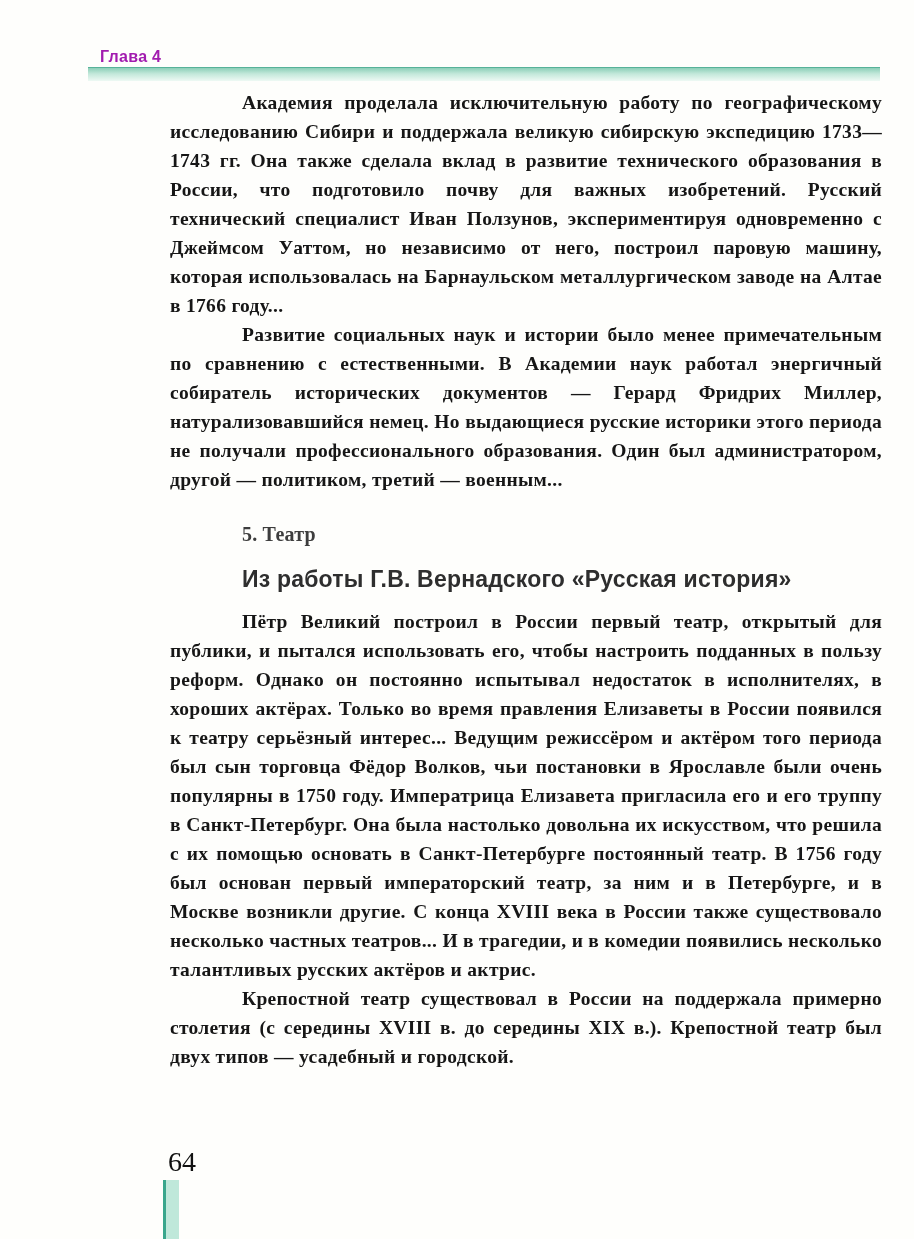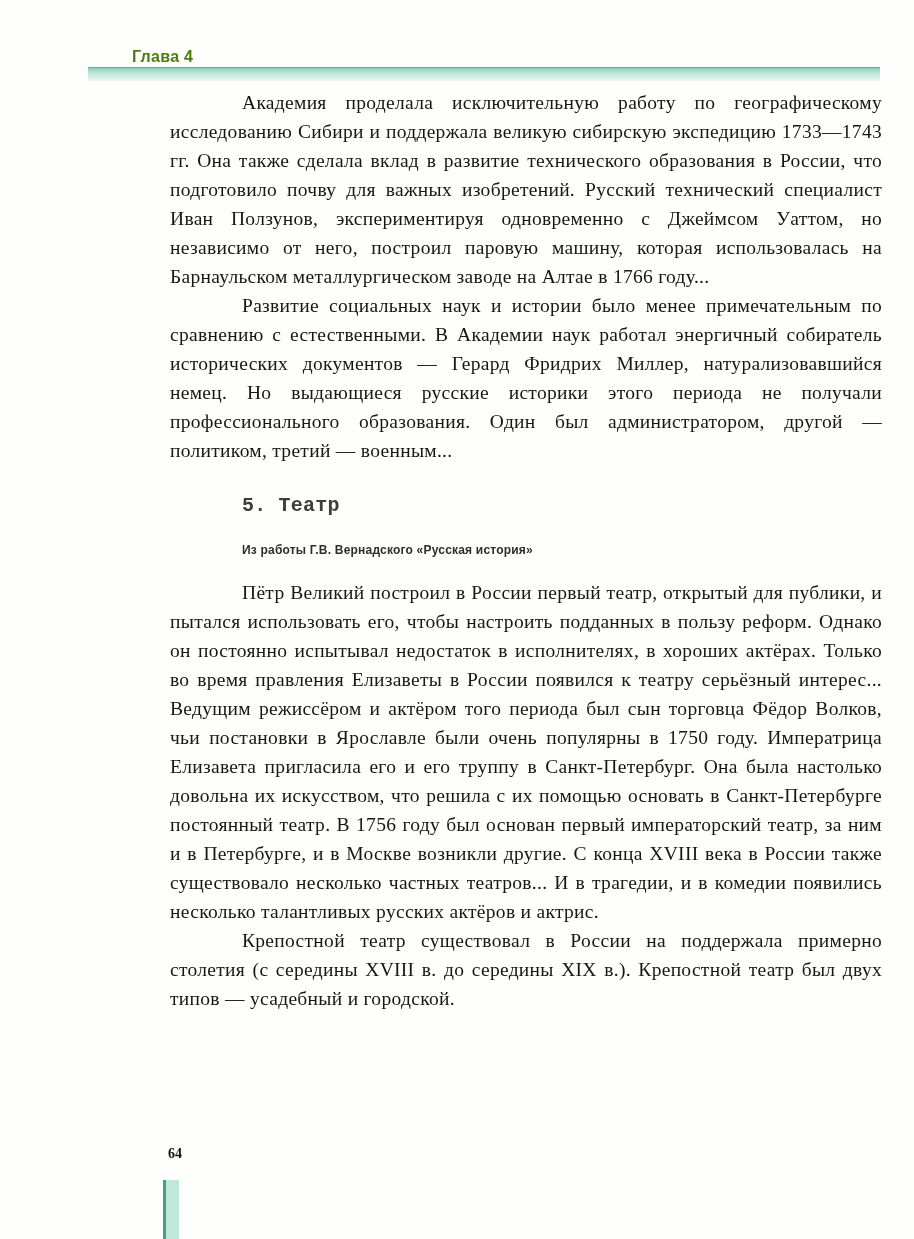--- a/index.html
+++ b/index.html
@@ -15,23 +15,22 @@
     overflow: hidden;
     font-family: "Liberation Serif", "DejaVu Serif", serif;
   }
   .chapter-label {
     position: absolute;
     left: 100px;
     top: 48px;
     font-family: "Liberation Sans", "DejaVu Sans", sans-serif;
     font-weight: bold;
     font-size: 16px;
-    color: #4d7c0f;
+    color: #a21caf;
     letter-spacing: 0.3px;
-    margin-left: 32px;
   }
   .chapter-band {
     position: absolute;
     left: 88px;
     top: 67px;
     width: 792px;
     height: 13px;
     background: linear-gradient(180deg, #8ccfb8 0%, #c3e8da 45%, #eef9f4 100%);
     border-top: 1px solid #57b299;
   }
@@ -42,46 +41,47 @@
     width: 712px;
     font-size: 19.5px;
     line-height: 29px;
     color: #161616;
     text-align: justify;
     letter-spacing: 0.3px;
   }
   .text-block p {
     margin: 0;
     text-indent: 72px;
+    font-weight: bold;
   }
   .section-heading {
-    font-family: Liberation Mono, monospace;
+    font-family: Liberation Serif, serif;
     font-weight: bold;
     font-size: 20px;
     color: #3d3d3d;
     margin: 26px 0 14px 72px;
     text-align: left;
     letter-spacing: 0.2px;
   }
   .sub-heading {
     font-family: "Liberation Sans", "DejaVu Sans", sans-serif;
     font-weight: bold;
-    font-size: 12px;
+    font-size: 23px;
     line-height: 28px;
     color: #2e2e2e;
     margin: 16px 0 14px 72px;
     text-align: left;
     letter-spacing: 0.2px;
   }
   .page-number {
     position: absolute;
     left: 168px;
     top: 1146px;
-    font-weight: bold;
-    font-size: 14px;
+    font-weight: normal;
+    font-size: 28px;
     color: #111111;
   }
   .corner-mark {
     position: absolute;
     left: 163px;
     top: 1180px;
     width: 13px;
     height: 59px;
     background: #bfe8da;
     border-left: 3px solid #39a68c;

